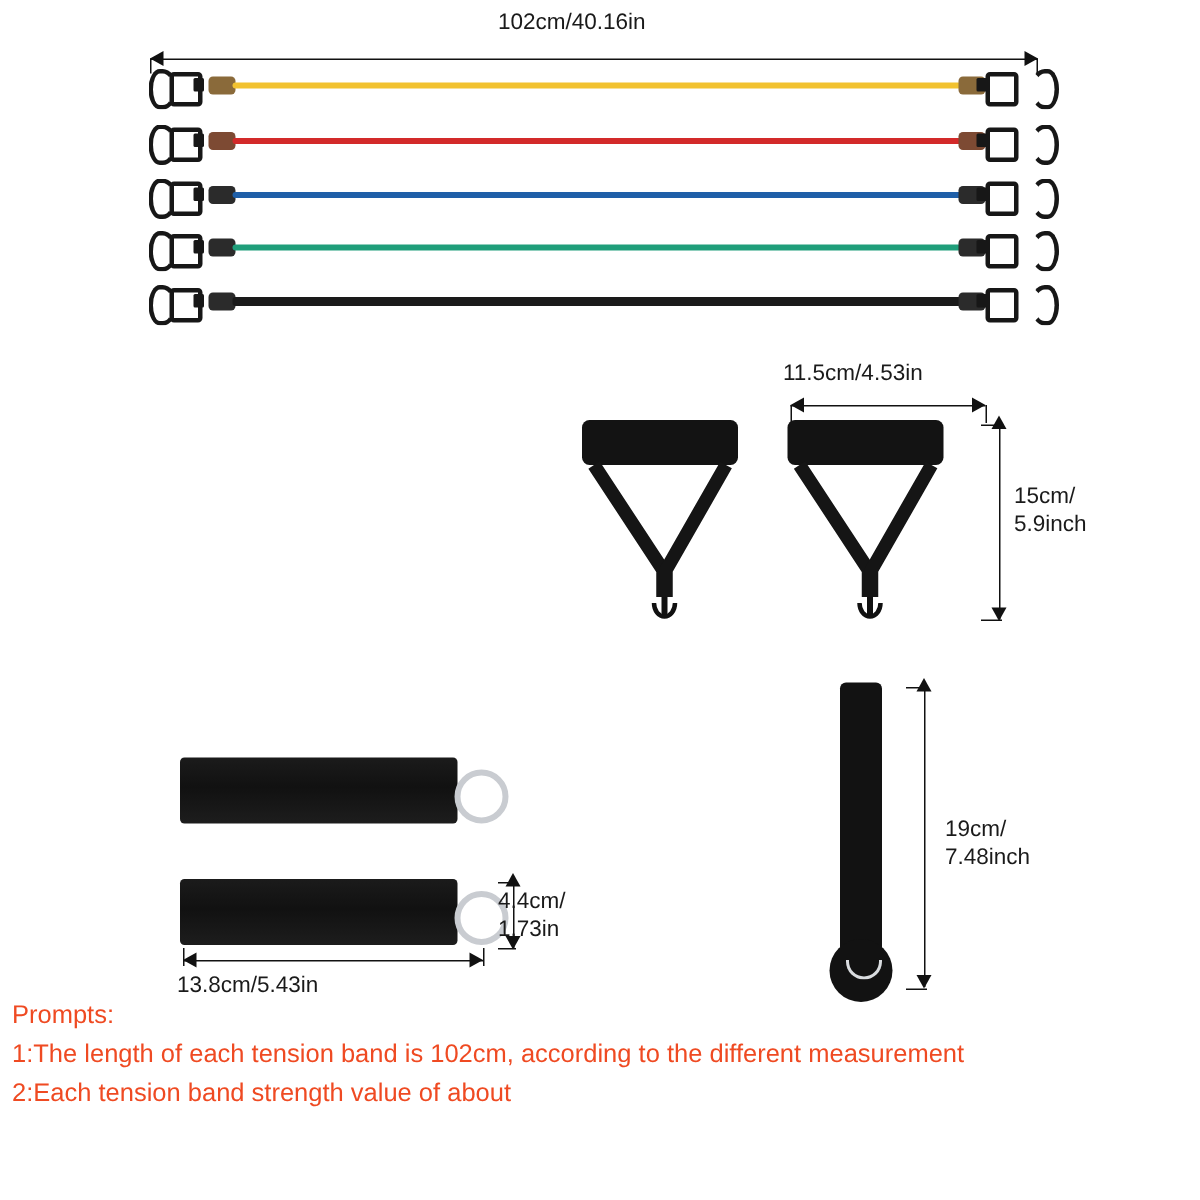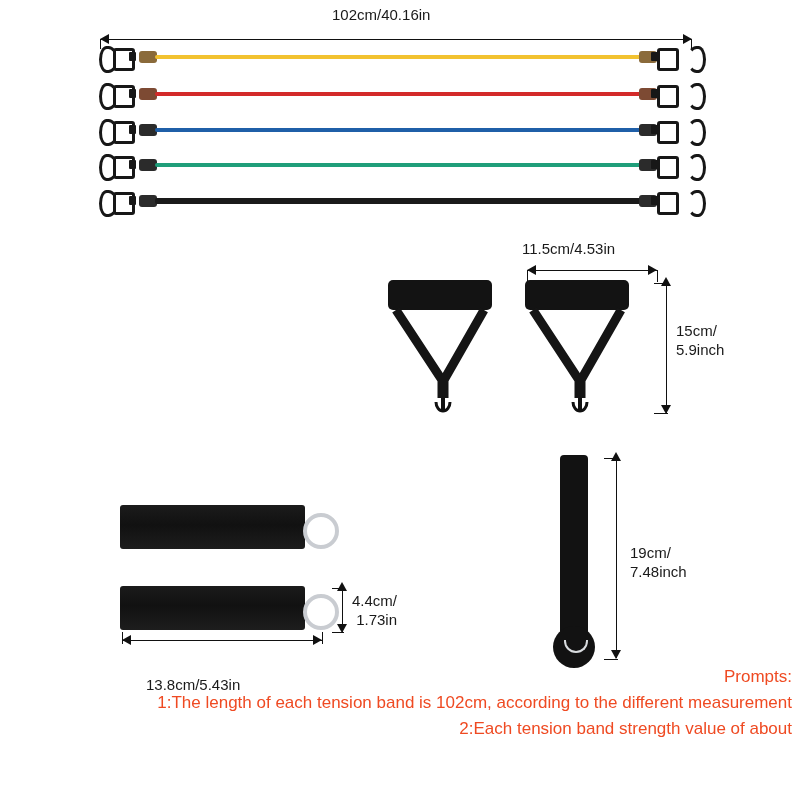--- a/index.html
+++ b/index.html
@@ -78,21 +78,20 @@
     content:"";position:absolute;left:11px;top:14px;width:20px;height:11px;
     border:2px solid #d9dcdf;border-top:none;border-radius:0 0 12px 12px;
   }
 
   
   .prompts{
     position:absolute;left:8px;top:664px;width:784px;
     color:#ef4a22;
     font-size:17px;
     line-height:26px;
-    text-align:right;
   }
   .prompts div{white-space:pre;}
   .prompt-title{font-size:17px;}
 </style>
 </head>
 <body>
 
 <div class="stage">
 
   <div class="abs dim" style="left:332px;top:6px;">102cm/40.16in</div>
@@ -215,29 +214,29 @@
   <div class="abs dring" style="left:303px;top:513px;width:28px;height:28px;"></div>
 
   <div class="abs strap" style="left:120px;top:586px;width:185px;"></div>
   <div class="abs dring" style="left:303px;top:594px;width:28px;height:28px;"></div>
 
   <div class="abs vline" style="left:342px;top:588px;height:44px;"></div>
   <div class="abs" style="left:337px;top:582px;width:0;height:0;border-left:5px solid transparent;border-right:5px solid transparent;border-bottom:9px solid #111;"></div>
   <div class="abs" style="left:337px;top:624px;width:0;height:0;border-left:5px solid transparent;border-right:5px solid transparent;border-top:9px solid #111;"></div>
   <div class="abs hline" style="left:332px;top:588px;width:12px;"></div>
   <div class="abs hline" style="left:332px;top:632px;width:12px;"></div>
-  <div class="abs dim" style="left:352px;top:592px;text-align:right;">4.4cm/
+  <div class="abs dim" style="left:332px;top:592px;">4.4cm/
 1.73in</div>
 
   <div class="abs hline" style="left:122px;top:640px;width:200px;"></div>
   <div class="abs" style="left:122px;top:635px;width:0;height:0;border-top:5px solid transparent;border-bottom:5px solid transparent;border-right:9px solid #111;"></div>
   <div class="abs" style="left:313px;top:635px;width:0;height:0;border-top:5px solid transparent;border-bottom:5px solid transparent;border-left:9px solid #111;"></div>
   <div class="abs vline" style="left:122px;top:632px;height:12px;"></div>
   <div class="abs vline" style="left:322px;top:632px;height:12px;"></div>
-  <div class="abs dim" style="left:146px;top:648px;margin-top:28px;">13.8cm/5.43in</div>
+  <div class="abs dim" style="left:118px;top:648px;">13.8cm/5.43in</div>
 
   <div class="prompts">
     <div class="prompt-title">Prompts:</div>
     <div>1:The length of each tension band is 102cm, according to the different measurement</div>
     <div>2:Each tension band strength value of about</div>
   </div>
 
 </div>
 
 </body></html>

